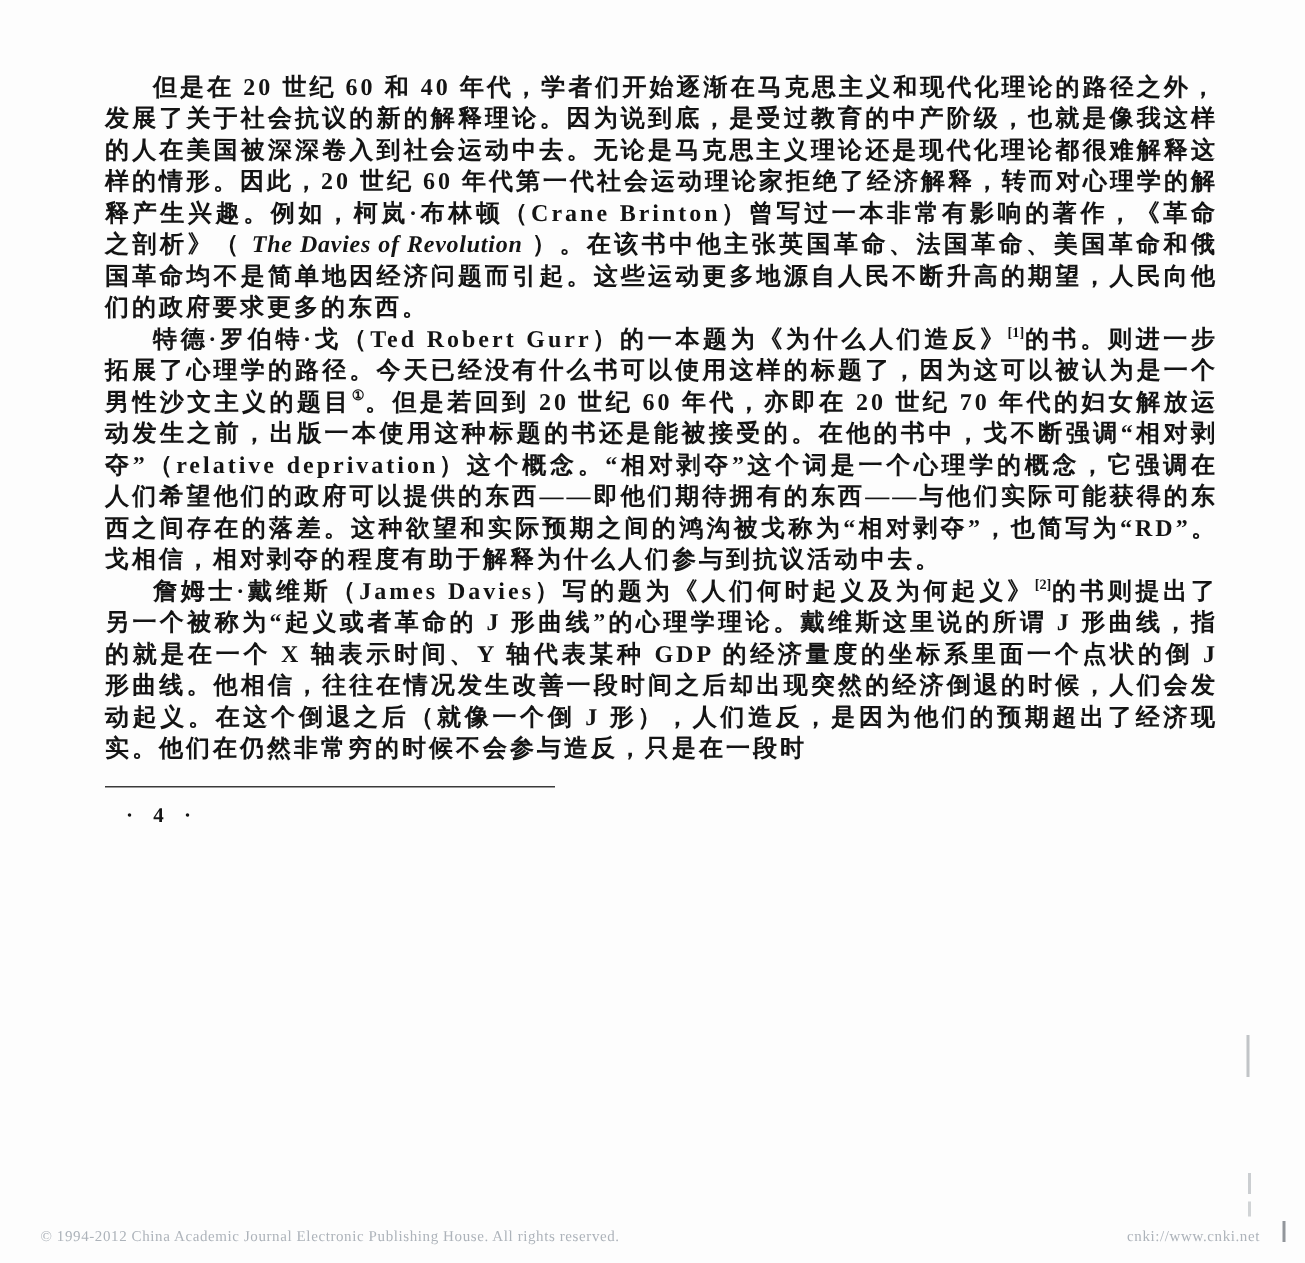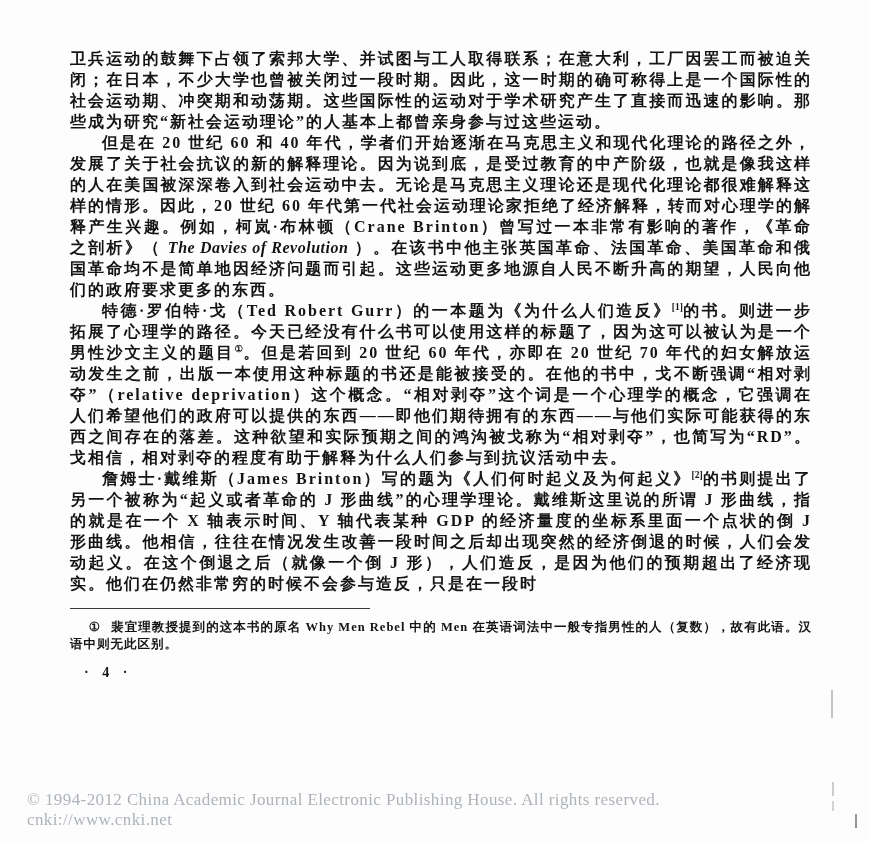--- a/index.html
+++ b/index.html
@@ -59,50 +59,47 @@
     font-weight: 700;
     letter-spacing: 5px;
   }
   .footer-bar {
     position: absolute;
     left: 27px; right: 30px; bottom: 12px;
     display: flex;
     justify-content: space-between;
     align-items: baseline;
     color: #adb3ba;
-    font-size: 17px;
+    font-size: 10px;
     letter-spacing: 0.4px;
-    flex-direction: column;
   }
   .artifact {
     position: absolute;
     background: #8f959b;
     width: 2px;
   }
   .artifact.a1 { right: 37px; top: 690px; height: 28px; opacity: 0.55; }
   .artifact.a2 { right: 36px; top: 782px; height: 14px; opacity: 0.45; }
   .artifact.a3 { right: 36px; top: 801px; height: 10px; opacity: 0.4; }
   .artifact.a4 { right: 13px; bottom: 14px; height: 14px; background: #777c82; opacity: 0.8; }
 </style>
 </head>
 <body>
 
 <div class="page">
 
   <div class="text-block">
     <div class="paragraphs">
-        <p class="body"><span>卫兵运动的鼓舞下占领了索邦大学、并试图与工人取得联系；在意大利，工厂因罢工而被迫关闭；在日本，不少大学也曾被关闭过一段时期。因此，这一时期的确可称得上是一个国际性的社会运动期、冲突期和动荡期。这些国际性的运动对于学术研究产生了直接而迅速的影响。那些成为研究“新社会运动理论”的人基本上都曾亲身参与过这些运动。</span></p>
         <p class="body indent"><span>但是在 20 世纪 60 和 40 年代，学者们开始逐渐在马克思主义和现代化理论的路径之外，发展了关于社会抗议的新的解释理论。因为说到底，是受过教育的中产阶级，也就是像我这样的人在美国被深深卷入到社会运动中去。无论是马克思主义理论还是现代化理论都很难解释这样的情形。因此，20 世纪 60 年代第一代社会运动理论家拒绝了经济解释，转而对心理学的解释产生兴趣。例如，柯岚·布林顿（Crane Brinton）曾写过一本非常有影响的著作，《革命之剖析》（ </span><i>The Davies of Revolution</i><span> ）。在该书中他主张英国革命、法国革命、美国革命和俄国革命均不是简单地因经济问题而引起。这些运动更多地源自人民不断升高的期望，人民向他们的政府要求更多的东西。</span></p>
         <p class="body indent"><span>特德·罗伯特·戈（Ted Robert Gurr）的一本题为《为什么人们造反》</span><sup>[1]</sup><span>的书。则进一步拓展了心理学的路径。今天已经没有什么书可以使用这样的标题了，因为这可以被认为是一个男性沙文主义的题目</span><sup>①</sup><span>。但是若回到 20 世纪 60 年代，亦即在 20 世纪 70 年代的妇女解放运动发生之前，出版一本使用这种标题的书还是能被接受的。在他的书中，戈不断强调“相对剥夺”（relative deprivation）这个概念。“相对剥夺”这个词是一个心理学的概念，它强调在人们希望他们的政府可以提供的东西——即他们期待拥有的东西——与他们实际可能获得的东西之间存在的落差。这种欲望和实际预期之间的鸿沟被戈称为“相对剥夺”，也简写为“RD”。戈相信，相对剥夺的程度有助于解释为什么人们参与到抗议活动中去。</span></p>
-        <p class="body indent"><span>詹姆士·戴维斯（James Brinton）写的题为《人们何时起义及为何起义》</span><sup>[2]</sup><span>的书则提出了另一个被称为“起义或者革命的 J 形曲线”的心理学理论。戴维斯这里说的所谓 J 形曲线，指的就是在一个 X 轴表示时间、Y 轴代表某种 GDP 的经济量度的坐标系里面一个点状的倒 J 形曲线。他相信，往往在情况发生改善一段时间之后却出现突然的经济倒退的时候，人们会发动起义。在这个倒退之后（就像一个倒 J 形），人们造反，是因为他们的预期超出了经济现实。他们在仍然非常穷的时候不会参与造反，只是在一段时</span></p>
+        <p class="body indent"><span>詹姆士·戴维斯（James Davies）写的题为《人们何时起义及为何起义》</span><sup>[2]</sup><span>的书则提出了另一个被称为“起义或者革命的 J 形曲线”的心理学理论。戴维斯这里说的所谓 J 形曲线，指的就是在一个 X 轴表示时间、Y 轴代表某种 GDP 的经济量度的坐标系里面一个点状的倒 J 形曲线。他相信，往往在情况发生改善一段时间之后却出现突然的经济倒退的时候，人们会发动起义。在这个倒退之后（就像一个倒 J 形），人们造反，是因为他们的预期超出了经济现实。他们在仍然非常穷的时候不会参与造反，只是在一段时</span></p>
       </div>
 
     <hr class="footnote-sep">
 
-    <p class="footnote"><span class="fn-marker">①</span><span>裴宜理教授提到的这本书的原名 Why Men Rebel 中的 Men 在英语词法中一般专指男性的人（复数），故有此语。汉语中则无此区别。</span></p>
 
     <div class="page-number">· 4 ·</div>
   </div>
 
   <div class="footer-bar">
     <span>© 1994-2012 China Academic Journal Electronic Publishing House. All rights reserved.</span>
     <span>cnki://www.cnki.net</span>
   </div>
 
   <div class="artifact a1"></div>

